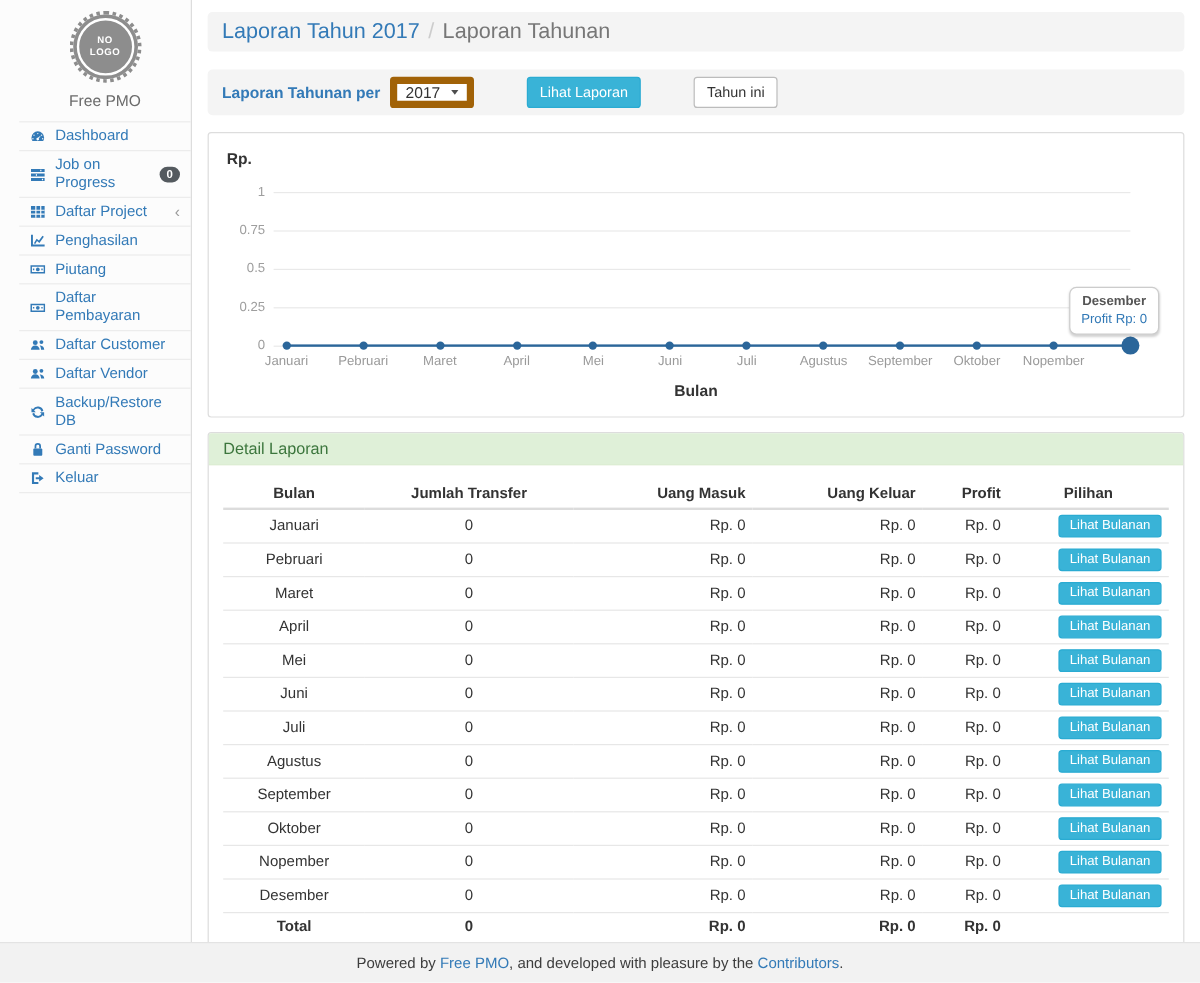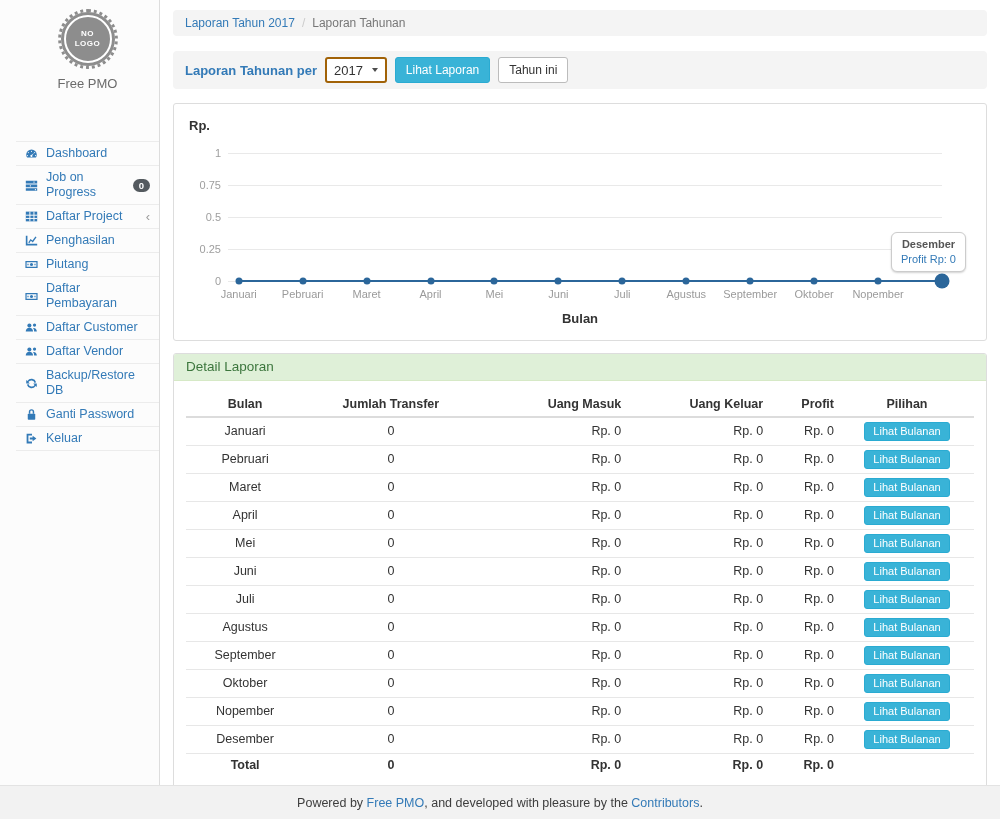--- a/index.html
+++ b/index.html
@@ -15,49 +15,49 @@
   .sidebar { width:160px; flex:none; background:#fcfcfc; border-right:1px solid #ddd;padding-left:16px; }
   .logo-area { text-align:center; padding:12px 0 10px; }
   .logo-badge {
     width:54px; height:54px; margin:0 auto; border-radius:50%;
     background:#8d8d8d; outline:3px dotted #8d8d8d; outline-offset:0px;
     position:relative; display:flex; align-items:center; justify-content:center;
   }
   .logo-badge::after { content:""; position:absolute; inset:3px; border:2px solid #fff; border-radius:50%; }
   .logo-text { color:#fff; font-size:8px; font-weight:bold; line-height:1.25; letter-spacing:.5px; z-index:1; white-space:pre-line; }
   .brand { margin-top:10px; color:#6b6b6b; font-size:13px; }
-  .menu { border-top:1px solid #ececec;margin-top:40px; }
+  .menu { border-top:1px solid #ececec; }
   .menu-item {
     display:flex; align-items:center; gap:6px; padding:4px 9px;
     border-bottom:1px solid #ececec; color:#337ab7; font-size:12.5px;
     text-decoration:none; cursor:pointer; line-height:15px;
   }
   .menu-icon { width:15px; flex:none; display:inline-flex; align-items:center; }
   .menu-icon svg { width:13px; height:13px; fill:currentColor; }
   .badge-count {
     margin-left:auto; background:#545a5f; color:#fff; border-radius:9px;
     font-size:9.5px; padding:1px 6px; line-height:11px; font-weight:bold;
   }
   .chevron { margin-left:auto; color:#9a9a9a; font-size:13px; line-height:10px; }
 
   
   .content { flex:1; padding:10px 13px 0; background:#fff; overflow:hidden; }
-  .breadcrumb { background:#f4f4f4; border-radius:4px; padding:6px 12px; font-size:12px; display:flex; gap:7px; align-items:center; }
+  .breadcrumb { background:#f4f4f4; border-radius:4px; padding:6px 12px; font-size:18px; display:flex; gap:7px; align-items:center; }
   .breadcrumb a { color:#337ab7; text-decoration:none; cursor:pointer; }
   .breadcrumb .sep { color:#ccc; }
   .breadcrumb .current { color:#777; }
 
   .toolbar { margin-top:15px; background:#f4f4f4; border-radius:4px; padding:5px 12px; display:flex; align-items:center; gap:8px; height:38px; }
   .toolbar-label { color:#337ab7; font-weight:bold; font-size:13px; }
   .select-box {
-    background:#fff; border:2px solid #a16207; border-radius:3px; height:26px;
+    background:#fff; border:6px solid #a16207; border-radius:3px; height:26px;
     padding:0 7px; font-size:13px; display:inline-flex; align-items:center; gap:9px; color:#333; cursor:pointer;
   }
   .caret { width:0; height:0; border-left:3.5px solid transparent; border-right:3.5px solid transparent; border-top:4.5px solid #4d4d4d; }
-  .btn { border-radius:3px; font-size:12px; padding:5px 10px; border:1px solid; cursor:pointer; line-height:14px; font-family:inherit; }
+  .btn { border-radius:3px; font-size:12px; padding:5px 10px; border:1px solid; cursor:pointer; line-height:14px; font-family:inherit;margin-left:36px; }
   .btn-info { background:#39b3d7; border-color:#2aabd2; color:#fff; }
   .btn-default { background:#fff; border-color:#bcbcbc; color:#333; }
 
   .panel { border:1px solid #ddd; border-radius:3px; background:#fff; }
   .panel-primary-heading { background:#2e6da4; color:#fff; padding:5px 12px; font-size:13.5px; line-height:16px; border-radius:2px 2px 0 0; }
   .panel-success-heading { background:#dff0d8; color:#3c763d; padding:5px 12px; font-size:13.5px; line-height:16px; border-bottom:1px solid #d6e9c6; border-radius:2px 2px 0 0; }
   .panel-body { padding:12px; }
   .chart-panel { margin-top:14px; }
   .detail-panel { margin-top:12px; }
 

